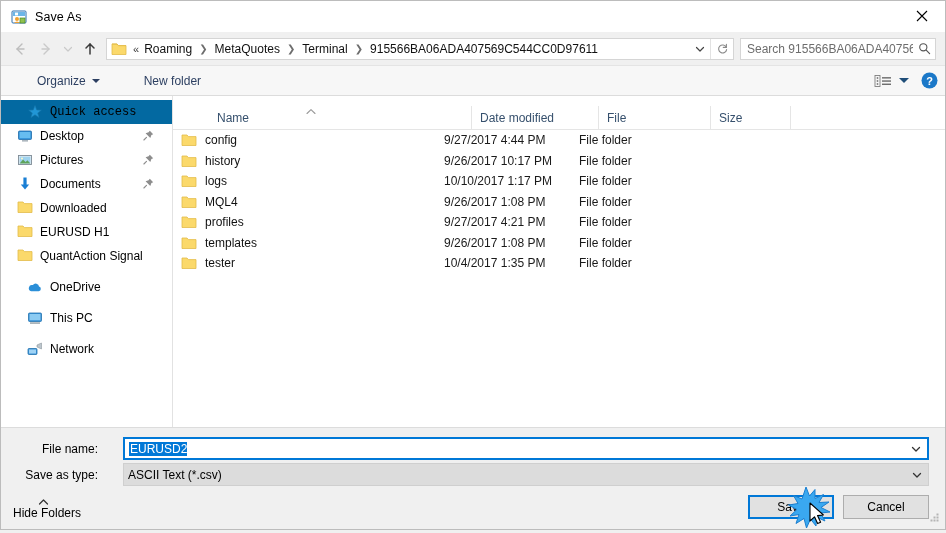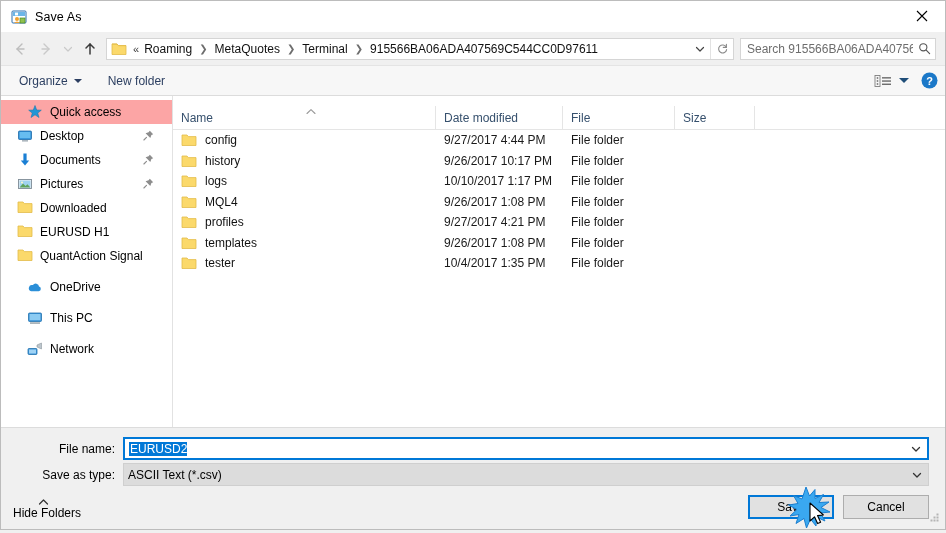--- a/index.html
+++ b/index.html
@@ -153,21 +153,21 @@
     flex: none;
     position: relative;
   }
   .tb-item {
     font-size: 12px;
     color: #2c3f61;
     padding: 0 8px;
     height: 24px;
     display: flex;
     align-items: center;
-    margin-left: 10px;
+    margin-left: 28px;
   }
   .tb-caret {
     margin-left: 6px;
     width: 0; height: 0;
     border-left: 4px solid transparent;
     border-right: 4px solid transparent;
     border-top: 4px solid #2c3f61;
   }
   .tb-right {
     position: absolute;
@@ -201,21 +201,21 @@
   }
   .side-item {
     height: 24px;
     display: flex;
     align-items: center;
     font-size: 12px;
     color: #000;
     white-space: nowrap;
     position: relative;
   }
-  .side-item.selected { background: #fca5a5; }
+  .side-item.selected { background: #0369a1; font-family: Liberation Mono, monospace; }
   .side-item .si-icon {
     width: 16px; height: 16px;
     flex: none;
     margin-right: 7px;
     position: relative;
   }
   .side-item.lvl0 { padding-left: 26px; }
   .side-item.lvl1 { padding-left: 16px; }
   .side-item .pin {
     position: absolute;
@@ -234,20 +234,21 @@
     position: absolute;
     left: 131px; top: -1px;
   }
   .colhead {
     height: 23px;
     display: flex;
     align-items: center;
     border-bottom: 1px solid #e5e5e5;
     position: relative;
     margin-top: 10px;
+    padding-left: 36px;
   }
   .col {
     font-size: 12px;
     color: #36506d;
     height: 23px;
     display: flex;
     align-items: center;
     padding-left: 8px;
     box-sizing: border-box;
     border-right: 1px solid #e5e5e5;
@@ -271,21 +272,21 @@
     white-space: nowrap;
     overflow: hidden;
   }
   .cell.c-name {
     width: 263px;
     padding-left: 8px;
     display: flex;
     align-items: center;
   }
   .cell.c-date { width: 127px; padding-left: 8px; color: #1a1a1a; }
-  .cell.c-type { width: 112px; padding-left: 8px; color: #1a1a1a; }
+  .cell.c-type { width: 112px; padding-left: 8px; color: #1a1a1a; margin-left: 8px; }
   .cell.c-size { width: 80px; padding-left: 8px; }
   .row-folder-icon {
     width: 16px; height: 14px;
     margin-right: 8px;
     flex: none;
     position: relative;
   }
 
   
   .formarea {
@@ -296,21 +297,21 @@
   }
   .form-row {
     display: flex;
     align-items: center;
     height: 23px;
     margin-bottom: 3px;
   }
   .form-label {
     width: 122px;
     text-align: right;
-    padding-right: 8px;
+    padding-right: 25px;
     font-size: 12px;
     color: #000;
     box-sizing: border-box;
     flex: none;
   }
   .combo {
     flex: 1 1 auto;
     margin-right: 16px;
     height: 23px;
     box-sizing: border-box;
@@ -549,43 +550,43 @@
           <svg width="11" height="11" viewBox="0 0 11 11">
             <path d="M6.8 .8 L10.2 4.2 L8.4 5 L7.3 8 L2.6 3.3 L5.6 2.2 Z" fill="#8d8d8d"></path>
             <path d="M3.5 7.4 L.9 10" stroke="#8d8d8d" stroke-width="1.1" stroke-linecap="round"></path>
           </svg>
         </span>
       </div>
 
       <div class="side-item lvl1">
         <span class="si-icon">
           <svg width="16" height="16" viewBox="0 0 16 16">
-            <path d="M8 1.5 L8 10" stroke="#1a7fd4" stroke-width="3.2" stroke-linecap="butt"></path>
-            <path d="M3.8 8.5 L8 13.5 L12.2 8.5 Z" fill="#1a7fd4"></path>
-          </svg>
-        </span>
-        <span>Documents</span>
+            <rect x="1.5" y="3.5" width="13" height="9" fill="#e9eef2" stroke="#7d8b96" stroke-width=".9"></rect>
+            <rect x="2.6" y="4.6" width="10.8" height="6.8" fill="#9fd3ef"></rect>
+            <path d="M2.6 11.4 L6 7.4 L8.6 10 L10.4 8.2 L13.4 11.4 Z" fill="#5ea35b"></path>
+            <circle cx="5" cy="6.4" r="1" fill="#fff8c8"></circle>
+          </svg>
+        </span>
+        <span>Pictures</span>
         <span class="pin">
           <svg width="11" height="11" viewBox="0 0 11 11">
             <path d="M6.8 .8 L10.2 4.2 L8.4 5 L7.3 8 L2.6 3.3 L5.6 2.2 Z" fill="#8d8d8d"></path>
             <path d="M3.5 7.4 L.9 10" stroke="#8d8d8d" stroke-width="1.1" stroke-linecap="round"></path>
           </svg>
         </span>
       </div>
 
       <div class="side-item lvl1">
         <span class="si-icon">
           <svg width="16" height="16" viewBox="0 0 16 16">
-            <rect x="1.5" y="3.5" width="13" height="9" fill="#e9eef2" stroke="#7d8b96" stroke-width=".9"></rect>
-            <rect x="2.6" y="4.6" width="10.8" height="6.8" fill="#9fd3ef"></rect>
-            <path d="M2.6 11.4 L6 7.4 L8.6 10 L10.4 8.2 L13.4 11.4 Z" fill="#5ea35b"></path>
-            <circle cx="5" cy="6.4" r="1" fill="#fff8c8"></circle>
-          </svg>
-        </span>
-        <span>Pictures</span>
+            <path d="M8 1.5 L8 10" stroke="#1a7fd4" stroke-width="3.2" stroke-linecap="butt"></path>
+            <path d="M3.8 8.5 L8 13.5 L12.2 8.5 Z" fill="#1a7fd4"></path>
+          </svg>
+        </span>
+        <span>Documents</span>
         <span class="pin">
           <svg width="11" height="11" viewBox="0 0 11 11">
             <path d="M6.8 .8 L10.2 4.2 L8.4 5 L7.3 8 L2.6 3.3 L5.6 2.2 Z" fill="#8d8d8d"></path>
             <path d="M3.5 7.4 L.9 10" stroke="#8d8d8d" stroke-width="1.1" stroke-linecap="round"></path>
           </svg>
         </span>
       </div>
 
       <div class="side-item lvl1">
         <span class="si-icon">

